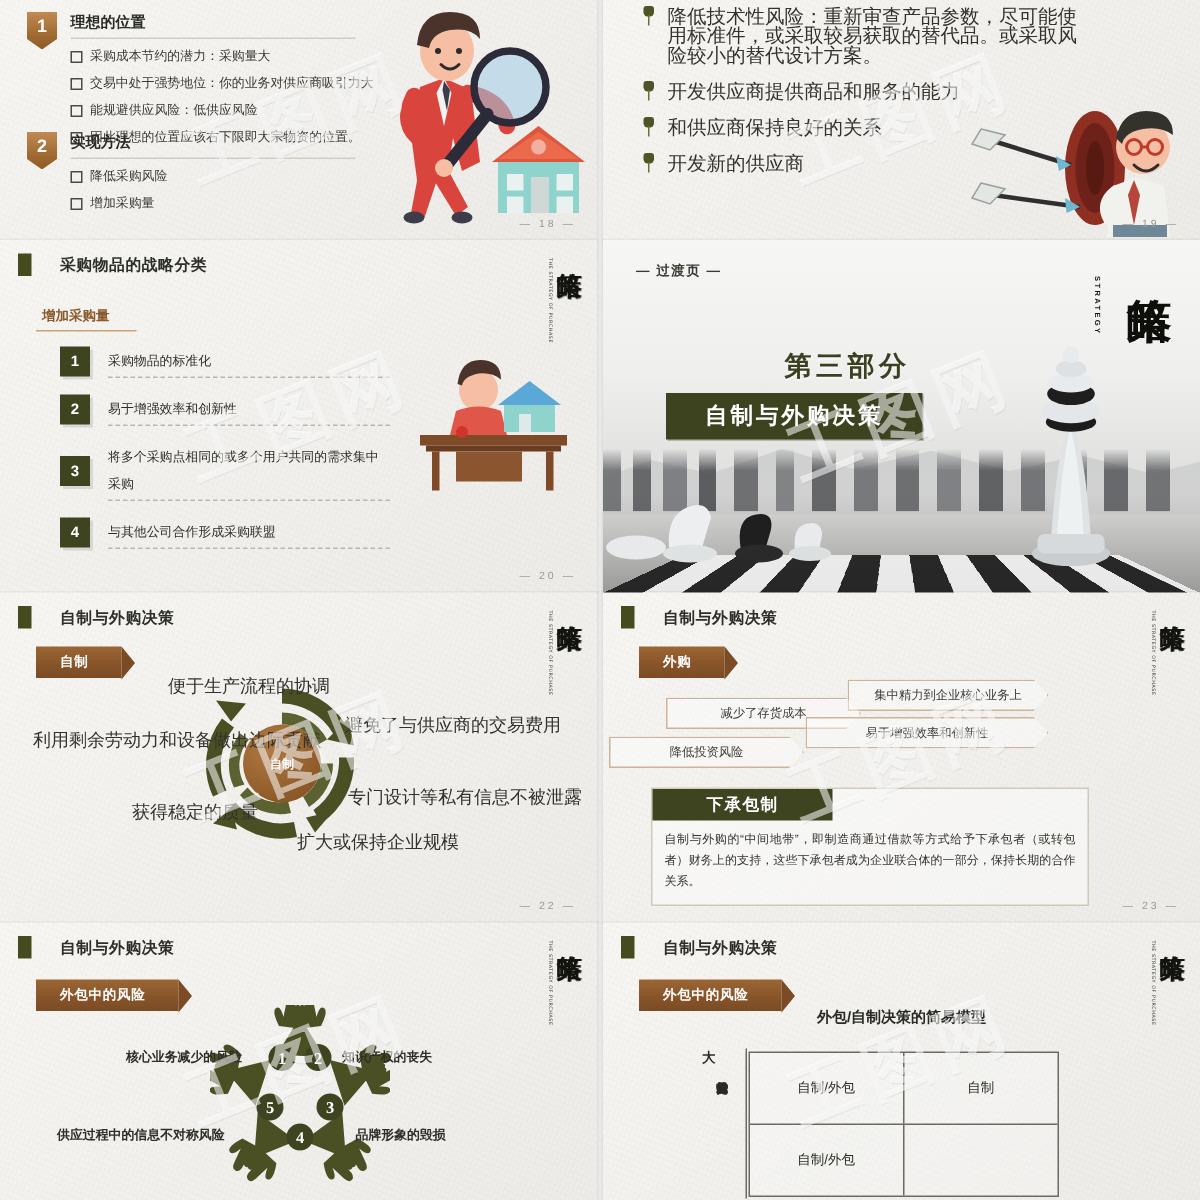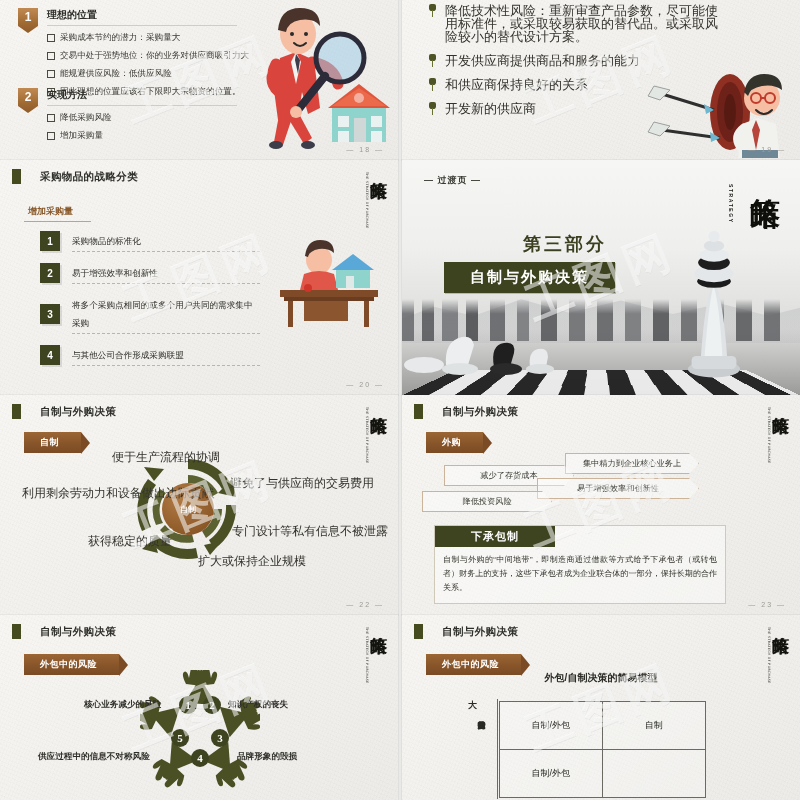--- a/index.html
+++ b/index.html
@@ -485,28 +485,28 @@
 
     <div class="title-row">
       <span class="title-mark"></span>
       <span class="slide-title">自制与外购决策</span>
     </div>
     <div class="stamp">
       <span class="stamp-small">THE STRATEGY OF PURCHASE</span>
       <span class="stamp-big">策略</span>
     </div>
 
-    <div style="position:absolute;left:24px;top:36px;z-index:4;">
+    <div style="position:absolute;left:24px;top:36px;z-index:4;font-family:Liberation Mono, monospace;">
       <span class="ribbon">外购</span>
     </div>
 
     <div class="chev" style="left:163px;top:58px;width:132px;">集中精力到企业核心业务上</div>
     <div class="chev" style="left:42px;top:70px;width:128px;">减少了存货成本</div>
     <div class="chev" style="left:135px;top:83px;width:160px;">易于增强效率和创新性</div>
-    <div class="chev" style="left:20px;top:96px;width:128px;">降低投资风险</div>
+    <div class="chev" style="left:4px;top:96px;width:128px;">降低投资风险</div>
 
     <div class="subbox">
       <div class="subbox-head">下承包制</div>
       <div class="subbox-body">自制与外购的“中间地带”，即制造商通过借款等方式给予下承包者（或转包者）财务上的支持，这些下承包者成为企业联合体的一部分，保持长期的合作关系。</div>
     </div>
 
     <div class="pageno">— 23 —</div>
   </section>
 
   <section class="slide s24">

